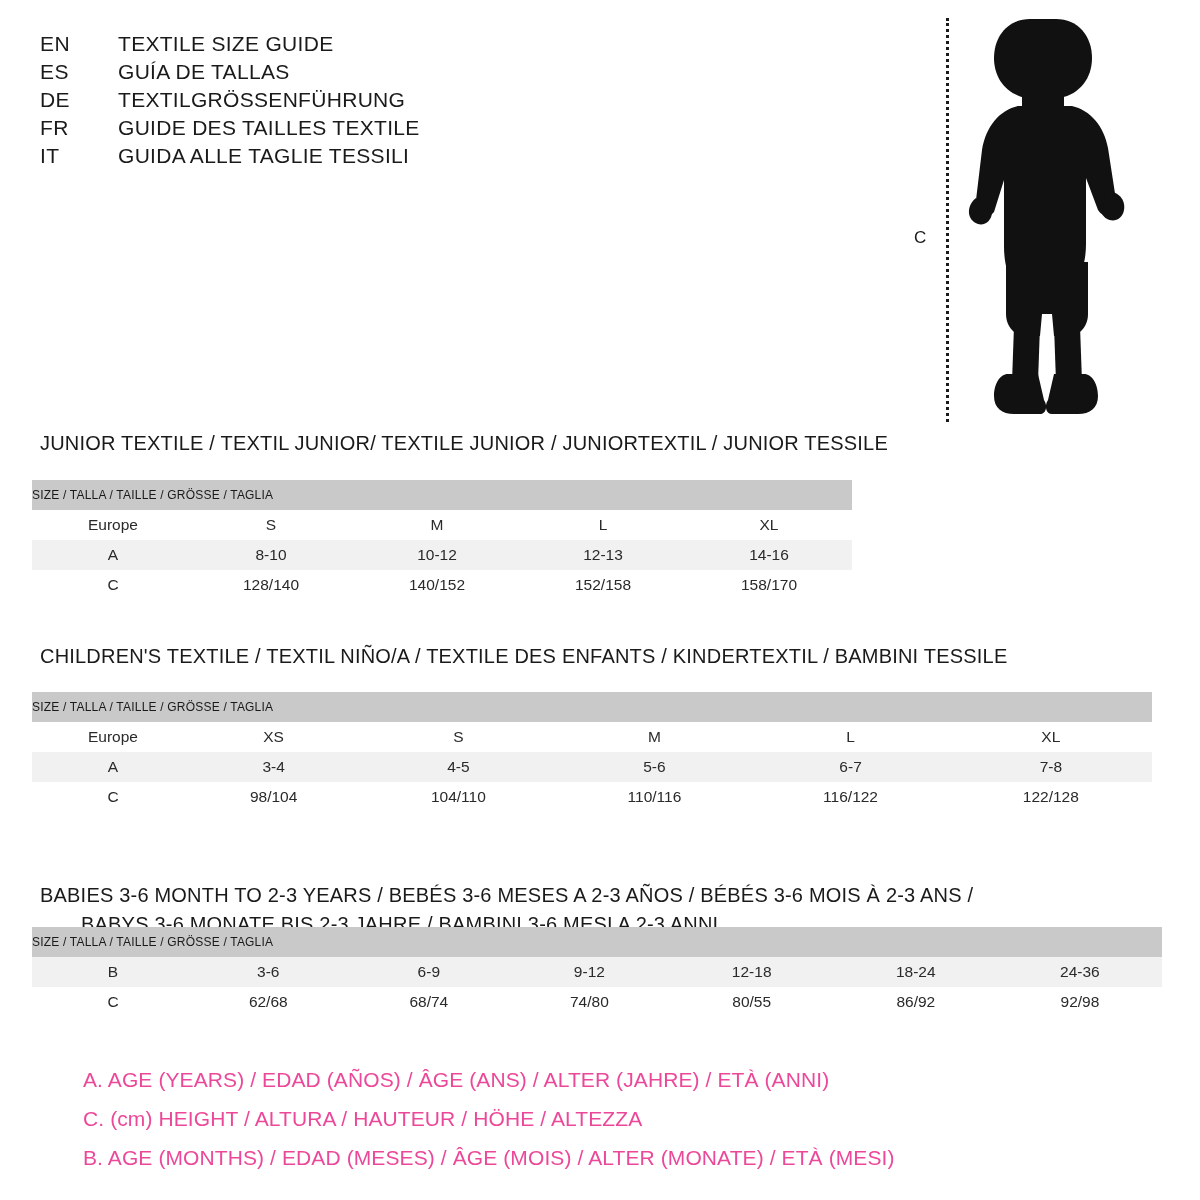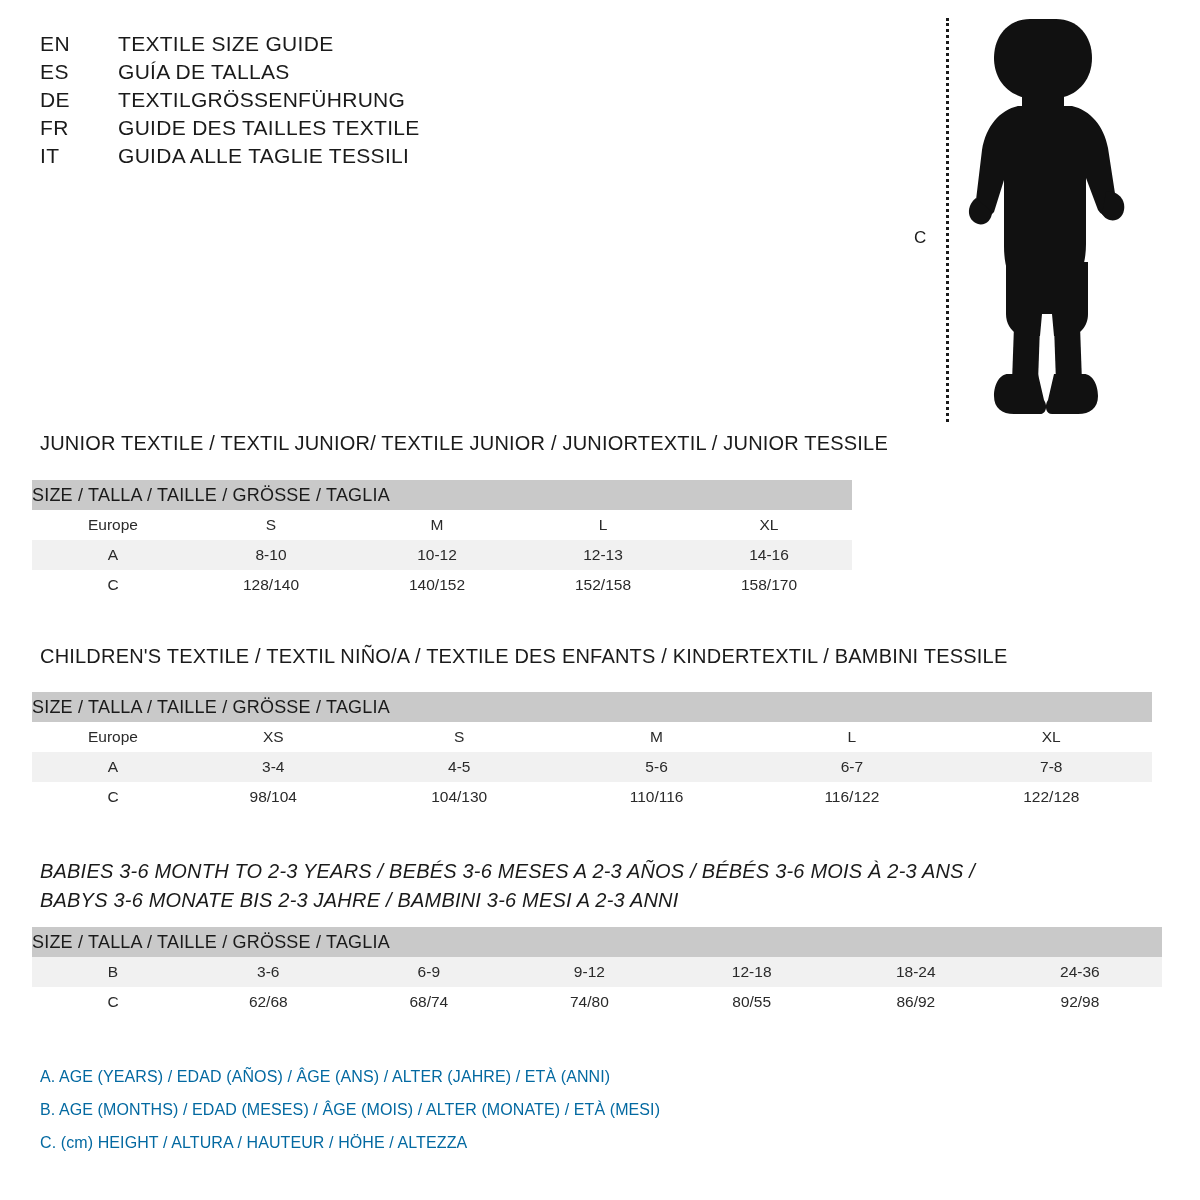--- a/index.html
+++ b/index.html
@@ -83,40 +83,41 @@
     position: absolute;
     left: 40px;
     font-size: 20px;
     letter-spacing: 0.2px;
     color: #1a1a1a;
     white-space: nowrap;
   }
   .section-heading .line2 {
     display: block;
     margin-top: 6px;
+    margin-left: 41px;
   }
 
   
   table.size-table {
     position: absolute;
     border-collapse: collapse;
     font-size: 15.5px;
     color: #2a2a2a;
   }
   table.size-table td,
   table.size-table th {
     padding: 0;
     margin: 0;
     font-weight: normal;
     height: 30px;
     vertical-align: middle;
   }
   .band-row td {
     background: #c9c9c9;
-    font-size: 18px;
+    font-size: 12px;
     color: #1a1a1a;
     padding-left: 6px;
     letter-spacing: 0.2px;
   }
   .row-light td { background: #f1f1f1; }
   .row-white td { background: #ffffff; }
   .row-label {
     padding-left: 6px !important;
     text-align: center;
     width: 150px;
@@ -126,25 +127,26 @@
   }
 
   
   .footnotes {
     position: absolute;
     left: 40px;
     top: 1068px;
     width: 1100px;
   }
   .footnote {
-    font-size: 16px;
-    color: #0369a1;
+    font-size: 21px;
+    color: #ec4899;
     margin-bottom: 15px;
     letter-spacing: 0.1px;
     white-space: nowrap;
+    margin-left: 43px;
   }
 </style>
 </head>
 <body>
 
 <div class="page">
 
   <div class="title-block">
     <div class="title-row">
       <div class="title-lang">EN</div>
@@ -247,29 +249,29 @@
       <td class="row-label">A</td>
       <td class="cell-val">3-4</td>
       <td class="cell-val">4-5</td>
       <td class="cell-val">5-6</td>
       <td class="cell-val">6-7</td>
       <td class="cell-val">7-8</td>
     </tr>
     <tr class="row-white">
       <td class="row-label">C</td>
       <td class="cell-val">98/104</td>
-      <td class="cell-val">104/130</td>
+      <td class="cell-val">104/110</td>
       <td class="cell-val">110/116</td>
       <td class="cell-val">116/122</td>
       <td class="cell-val">122/128</td>
     </tr>
   </tbody>
     </table>
 
-  <div class="section-heading" style="top:860px;font-style:italic;">
+  <div class="section-heading" style="top:884px;">
     <span>BABIES 3-6 MONTH TO 2-3 YEARS / BEBÉS 3-6 MESES A 2-3 AÑOS / BÉBÉS 3-6 MOIS À 2-3 ANS /</span>
     <span class="line2">BABYS 3-6 MONATE BIS 2-3 JAHRE / BAMBINI 3-6 MESI A 2-3 ANNI</span>
   </div>
 
   <table class="size-table" style="left:32px; top:927px; width:1130px;">
     <tbody>
         <tr class="band-row">
       <td colspan="7">SIZE / TALLA / TAILLE / GRÖSSE / TAGLIA</td>
     </tr>
     <tr class="row-light">
@@ -288,17 +290,17 @@
       <td class="cell-val">74/80</td>
       <td class="cell-val">80/55</td>
       <td class="cell-val">86/92</td>
       <td class="cell-val">92/98</td>
     </tr>
   </tbody>
     </table>
 
   <div class="footnotes">
     <div class="footnote">A. AGE (YEARS) / EDAD (AÑOS) / ÂGE (ANS) / ALTER (JAHRE) / ETÀ (ANNI)</div>
+    <div class="footnote">C. (cm) HEIGHT / ALTURA / HAUTEUR / HÖHE / ALTEZZA</div>
     <div class="footnote">B. AGE (MONTHS) / EDAD (MESES) / ÂGE (MOIS) / ALTER (MONATE) / ETÀ (MESI)</div>
-    <div class="footnote">C. (cm) HEIGHT / ALTURA / HAUTEUR / HÖHE / ALTEZZA</div>
   </div>
 
 </div>
 
 </body></html>

